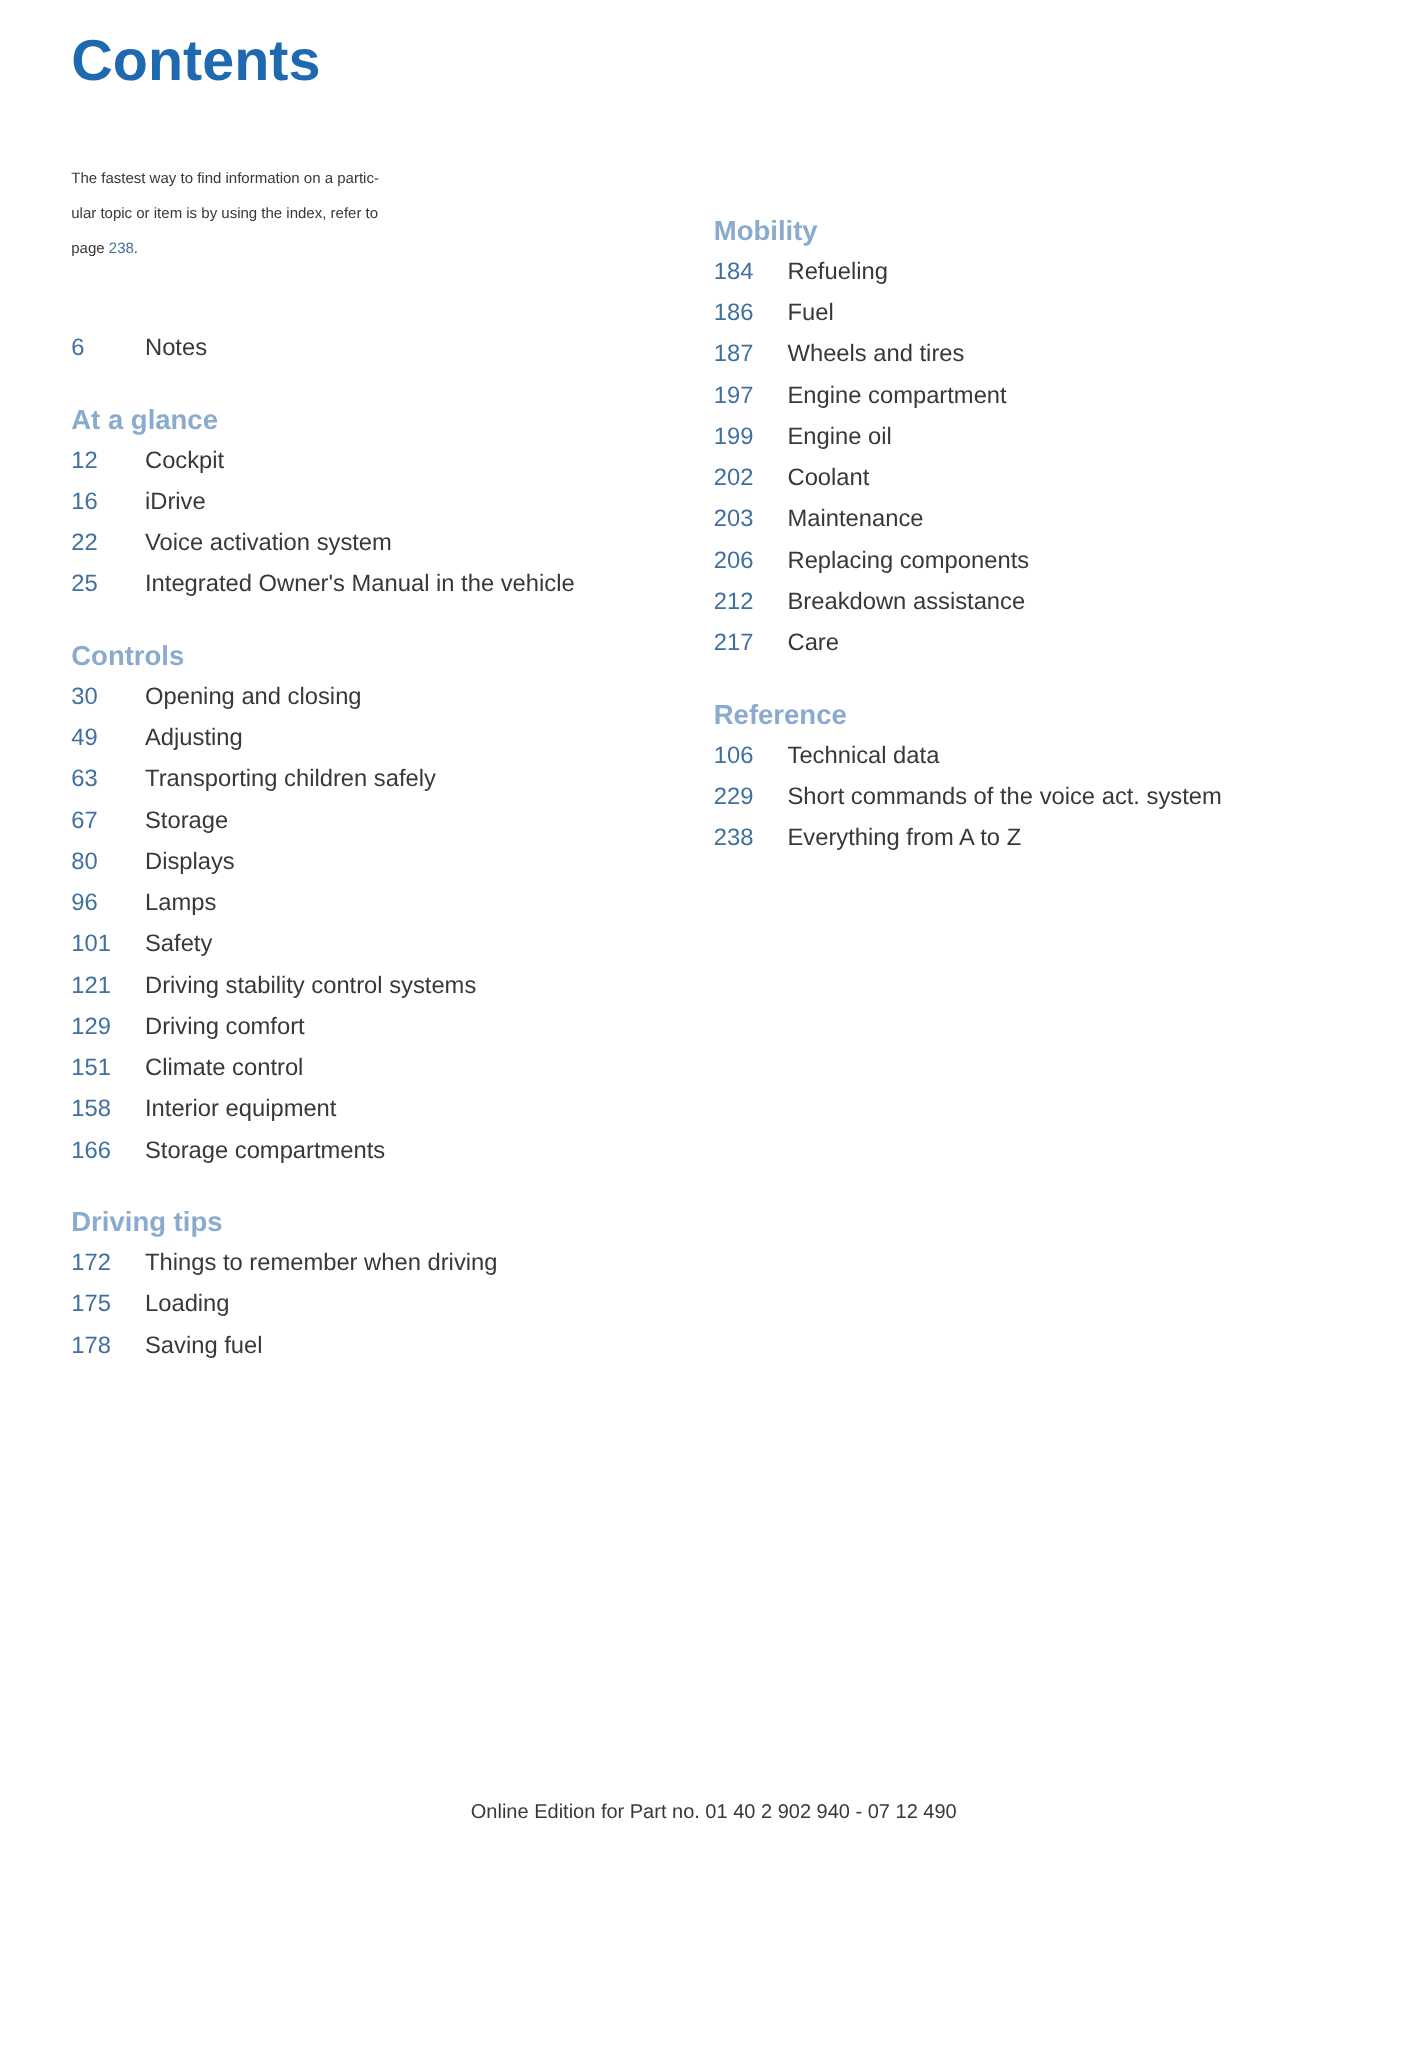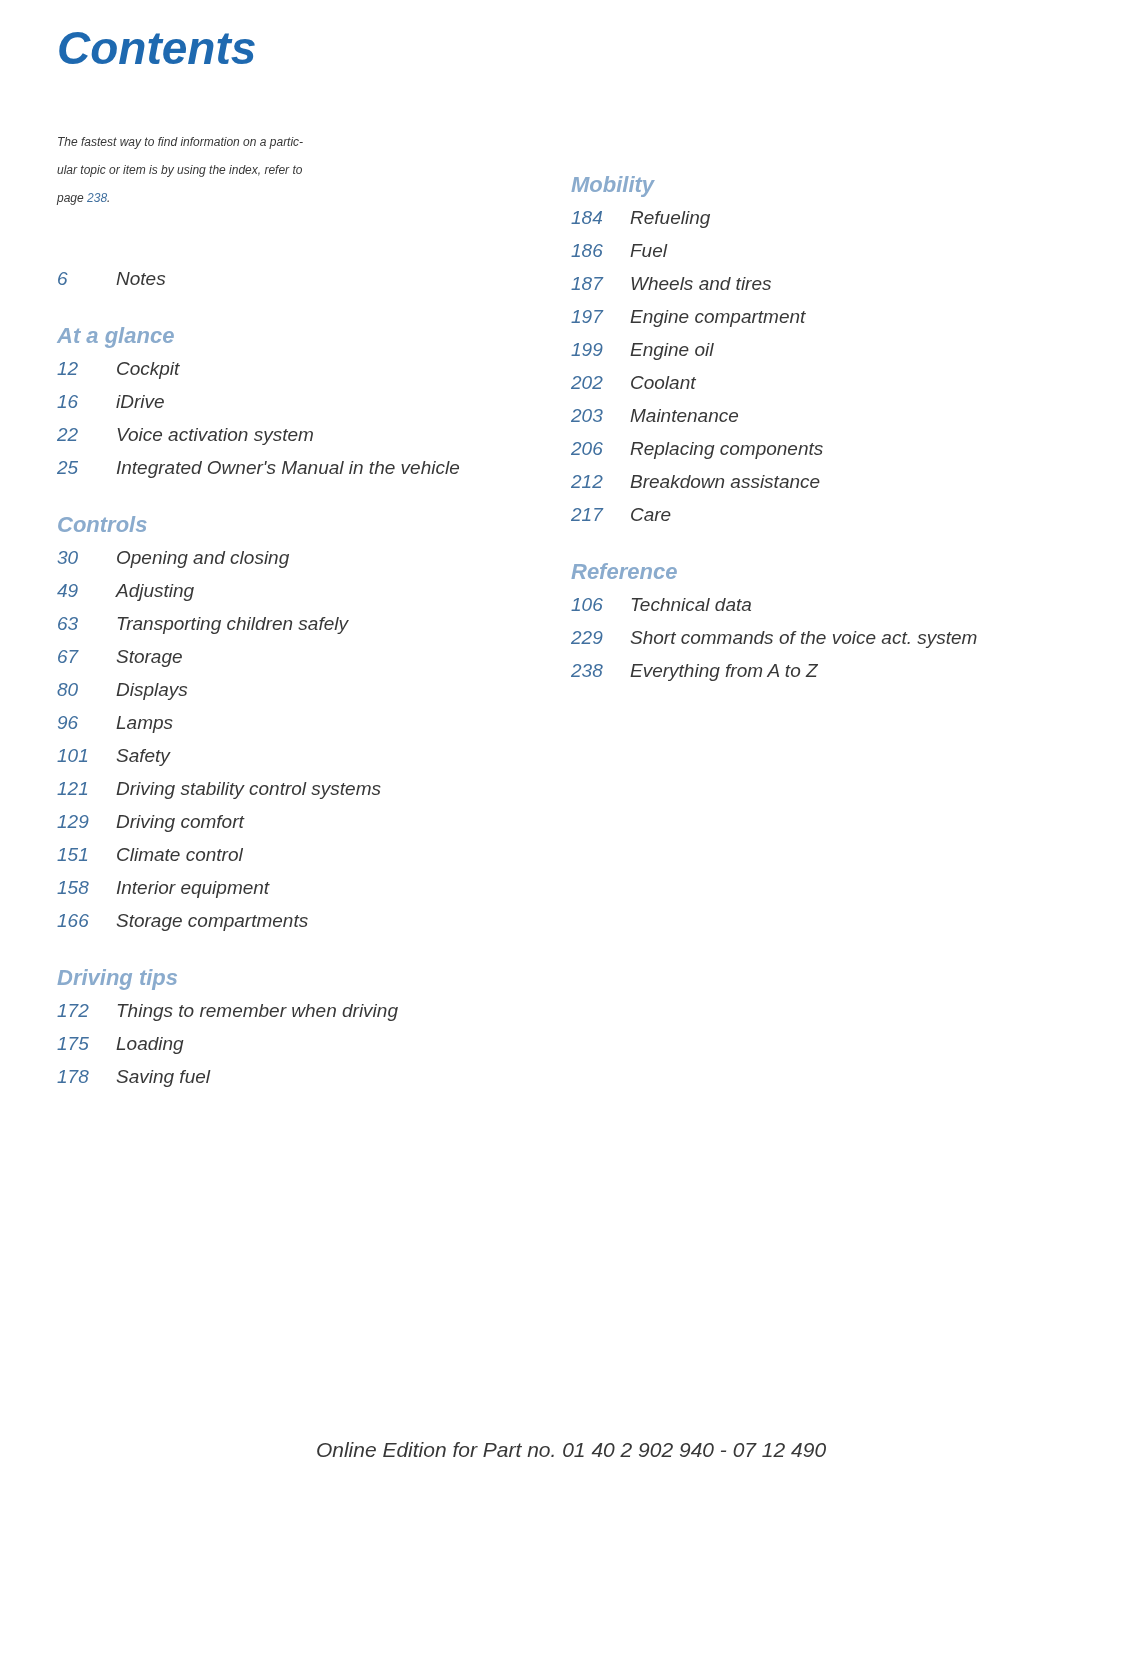--- a/index.html
+++ b/index.html
@@ -5,37 +5,37 @@
   :root{
     --title:#1e69b0;
     --section-heading:#8aabcd;
     --page-number:#41709f;
     --body-text:#383838;
     --link:#41709f;
   }
   *{box-sizing:border-box;}
   html,body{margin:0;padding:0;}
   body{background:#ffffff;font-family:"Liberation Sans",sans-serif;color:var(--body-text);}
-  .page{position:relative;width:1142px;height:1654px;background:#ffffff;overflow:hidden;font-style:italic;}
+  .page{position:relative;width:1142px;height:1654px;background:#ffffff;overflow:hidden;}
   .page-title{margin:22px 0 54px 57px;font-size:46px;line-height:52px;font-weight:bold;color:var(--title);}
   .columns{display:flex;padding:0 40px 0 57px;}
   .col-left{width:457px;margin-right:57px;flex:none;}
   .col-right{flex:1;min-width:0;margin-top:40px;}
   .intro{margin:0;font-size:12px;line-height:28px;}
   .intro-text{white-space:pre-line;}
   .page-link{color:var(--link);text-decoration:none;cursor:pointer;}
   .toc-list{list-style:none;margin:0;padding:0;}
   .toc-list.standalone{margin-top:50px;}
   .toc-row{display:flex;font-size:19px;line-height:33px;}
   .toc-num{width:59px;flex:none;color:var(--page-number);}
   .toc-label{color:var(--body-text);text-align:center;}
   .toc-section{margin-top:24px;}
   .col-right .toc-section:first-child{margin-top:0;}
   .section-heading{margin:0;font-size:22px;line-height:33px;font-weight:bold;color:var(--section-heading);}
-  .footer{position:absolute;top:1438px;left:0;width:1142px;text-align:center;font-size:21px;line-height:24px;color:var(--body-text);}
+  .footer{position:absolute;top:1438px;left:0;width:1142px;text-align:center;font-size:16px;line-height:24px;color:var(--body-text);}
 </style>
 </head>
 <body>
 
 <div class="page">
   <h1 class="page-title">Contents</h1>
 
   <div class="columns">
 
     <div class="col-left">

